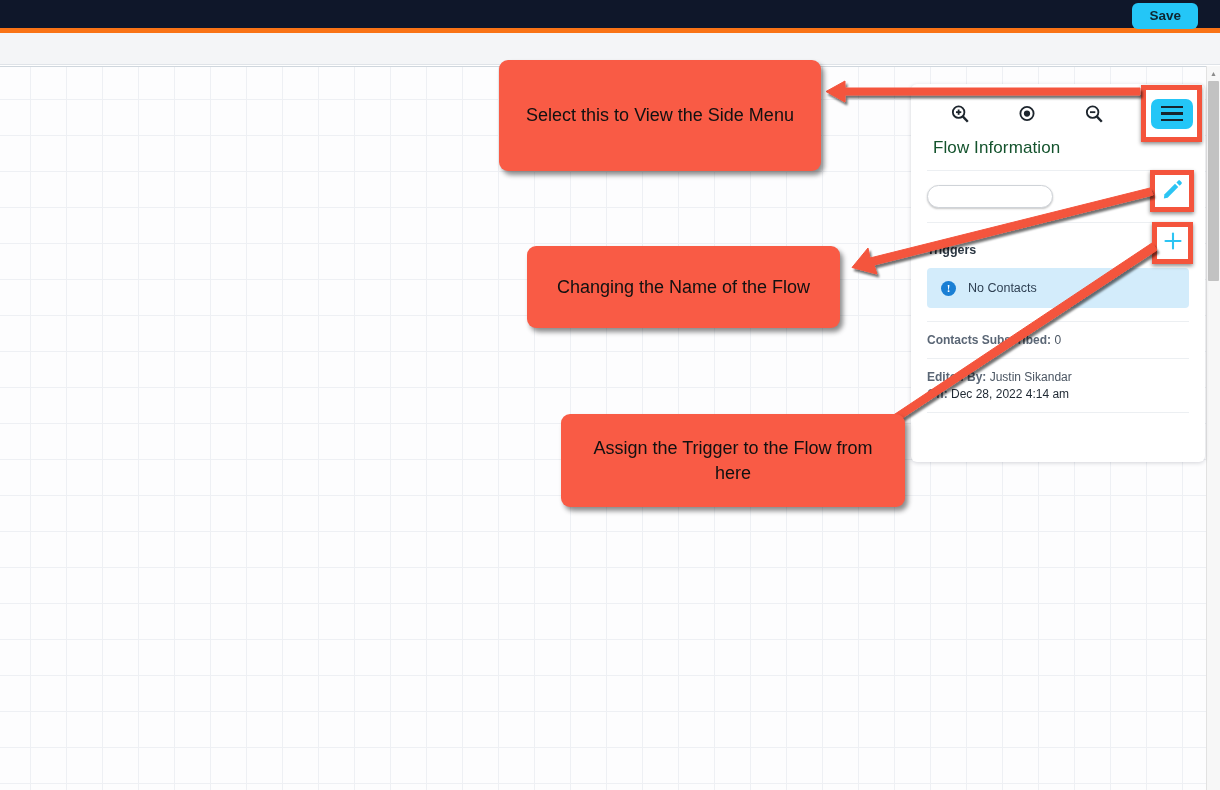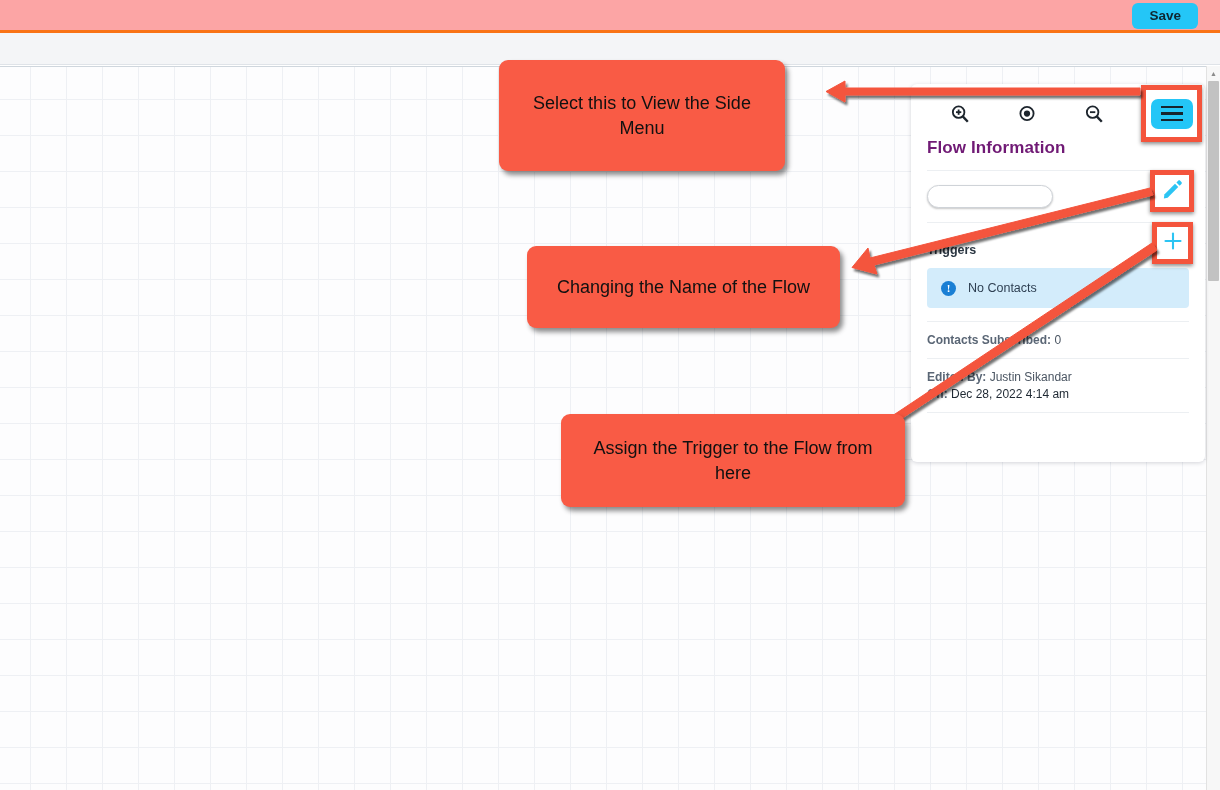--- a/index.html
+++ b/index.html
@@ -5,21 +5,21 @@
   * { margin:0; padding:0; box-sizing:border-box; }
   html,body { width:1220px; height:790px; overflow:hidden; }
   body {
     font-family:"Liberation Sans", sans-serif;
     background:#ffffff;
     position:relative;
   }
   
   #top-bar-1 {
     position:absolute; left:0; top:0; width:1220px; height:33px;
-    background:#fca5a5; border-bottom:3px solid #f97316;
+    background:#0f172a; border-bottom:5px solid #f97316;
   }
   #save-button {
     position:absolute; right:22px; top:3px;
     background:#24c6f7; color:#0f2630;
     font-size:13.5px; font-weight:bold;
     padding:6px 17px; border:none; border-radius:6px;
     cursor:pointer; line-height:14px;
   }
   #top-bar-2 {
     position:absolute; left:0; top:33px; width:1220px; height:32px;
@@ -56,22 +56,22 @@
     background:#ffffff; border-radius:6px;
     box-shadow:0 1px 4px rgba(20,30,50,.18);
     padding:14px 16px 0 16px;
   }
   .zoom-row {
     display:flex; align-items:center; gap:0; height:32px;
     padding-right:62px; justify-content:space-around;
   }
   .zoom-icon { cursor:pointer; display:flex; align-items:center; }
   #panel-title {
-    font-size:17px; font-weight:bold; color:#701a75;
-    margin-top:8px; letter-spacing:.1px;
+    font-size:17px; font-weight:normal; color:#14532d;
+    margin-top:8px; letter-spacing:.1px;margin-left:6px;
   }
   .divider { height:1px; background:#eceff2; margin:12px 0 0 0; }
   #flow-name-input {
     margin-top:14px; width:126px; height:23px;
     border:1px solid #cfd3d8; border-radius:12px;
     box-shadow:0 1px 2px rgba(0,0,0,.22);
     background:#fff; font-size:12px; padding:0 10px;
     outline:none; font-family:"Liberation Sans", sans-serif;
   }
   #triggers-label {
@@ -108,21 +108,21 @@
   #hamburger-button span { display:block; width:22px; height:2.5px; background:#17242e; }
   #edit-hl { left:1150px; top:170px; width:44px; height:42px; }
   #add-hl  { left:1152px; top:222px; width:41px; height:42px; }
   
   .callout {
     position:absolute; background:#f95b45; border-radius:9px;
     color:#111; font-size:18px; line-height:25px; text-align:center;
     display:flex; align-items:center; justify-content:center;
     box-shadow:3px 4px 5px rgba(0,0,0,.45); padding:6px 14px;
   }
-  #callout-side-menu { left:499px; top:60px;  width:286px; height:111px; }
+  #callout-side-menu { left:499px; top:60px;  width:322px; height:111px; }
   #callout-flow-name { left:527px; top:246px; width:313px; height:82px; }
   #callout-trigger   { left:561px; top:414px; width:344px; height:93px; }
   svg.anno { position:absolute; left:0; top:0; width:1220px; height:790px;
              pointer-events:none; overflow:visible; }
 </style>
 </head>
 <body>
 
 <div id="top-bar-1">
   <button id="save-button">Save</button>

